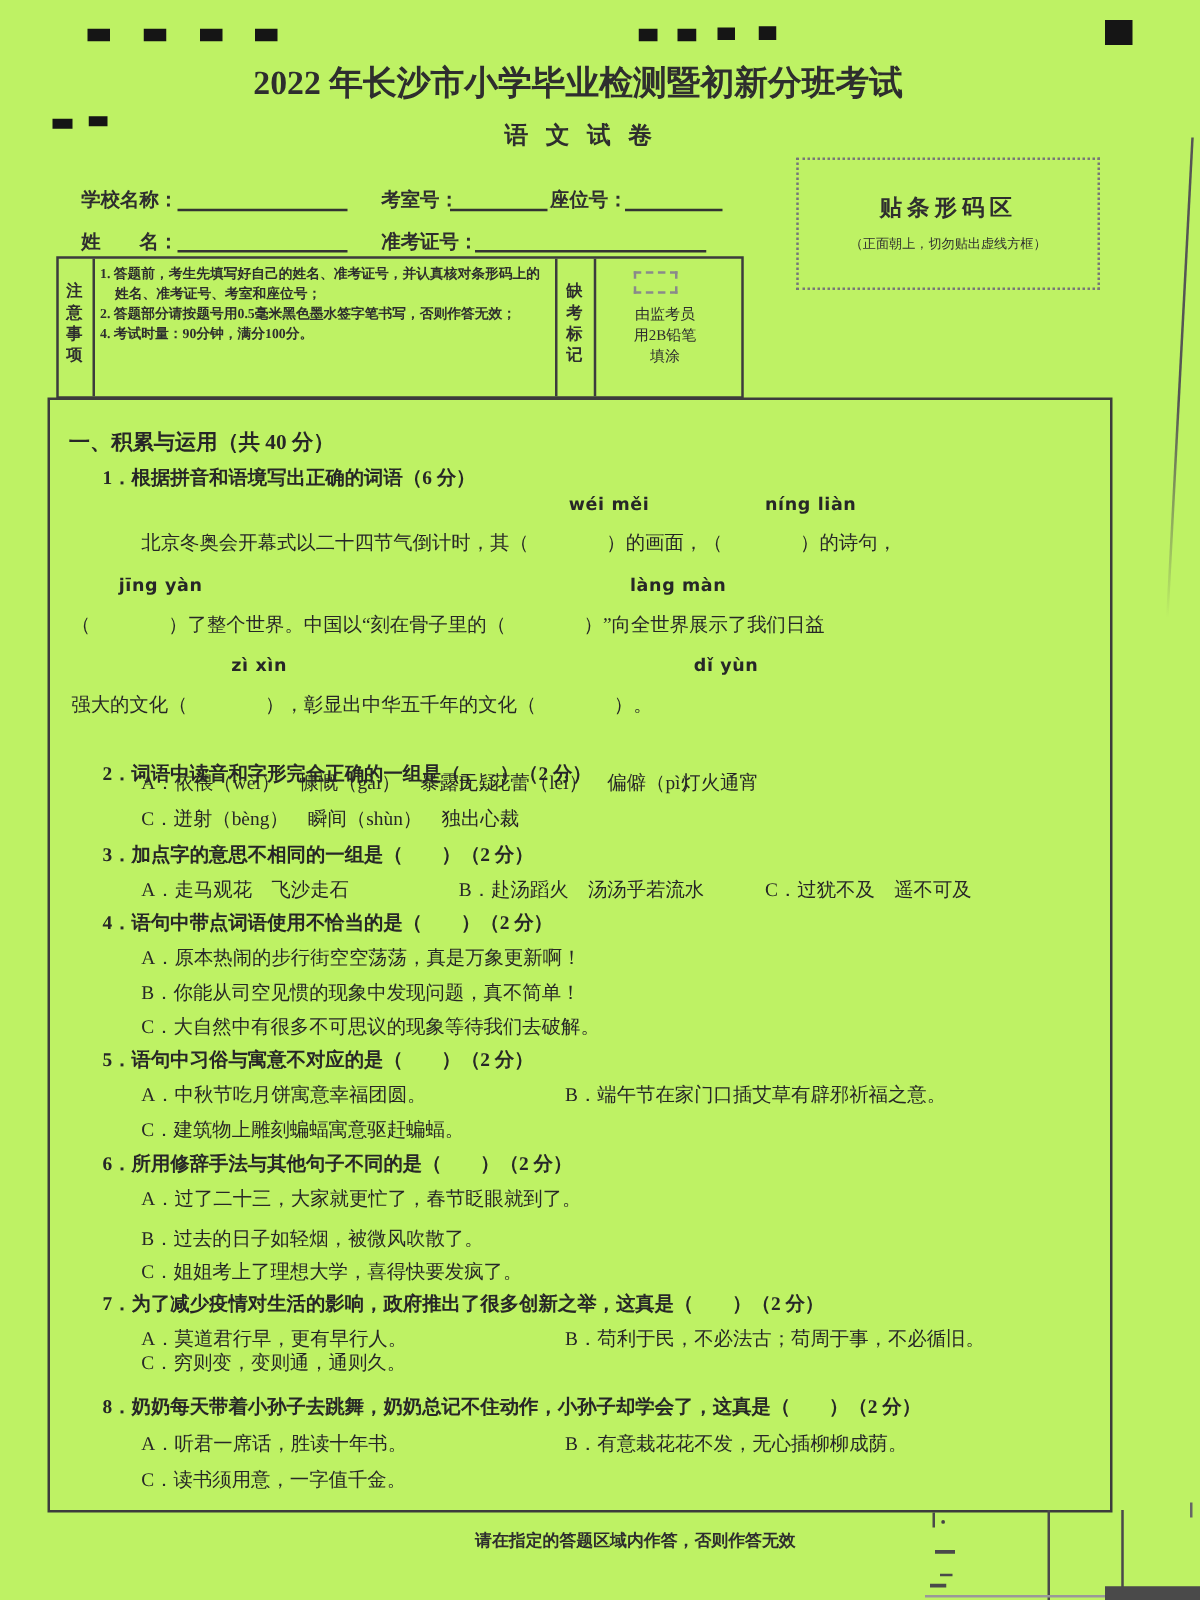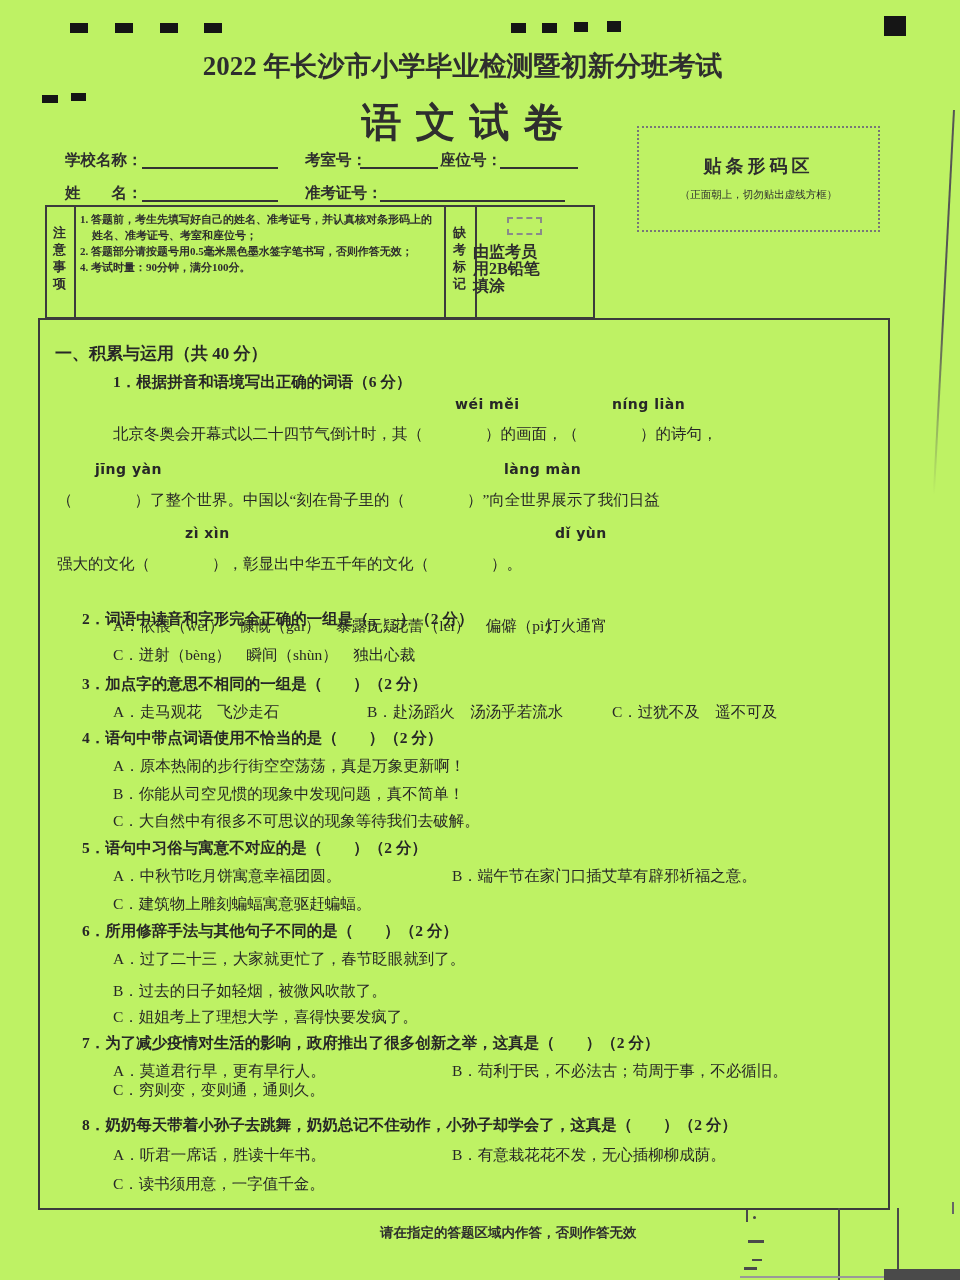--- a/index.html
+++ b/index.html
@@ -7,39 +7,39 @@
        font-family:"Liberation Serif","DejaVu Serif",serif;color:#2e2e2e;}
   #page{position:absolute;left:0;top:0;width:960px;height:1280px;background:#bef264;overflow:hidden;}
 
   
   .sq{position:absolute;background:#151515;}
   .mark-line{position:absolute;background:#4a4a4a;}
 
   
   .title{position:absolute;left:0;width:925px;text-align:center;font-weight:bold;white-space:nowrap;}
   #title-line1{top:48px;font-size:27px;}
-  #title-line2{top:95px;font-size:40px;letter-spacing:14px;text-indent:14px;}
+  #title-line2{top:95px;font-size:19px;letter-spacing:14px;text-indent:14px;}
 
   
   .flabel{position:absolute;font-size:15.5px;font-weight:600;white-space:nowrap;}
   .uline{position:absolute;height:2px;background:#333;}
 
   
   #barcode-box{position:absolute;left:637px;top:126px;width:239px;height:102px;border:2px dotted #777;}
   #barcode-title{position:absolute;left:0;top:26px;width:100%;text-align:center;font-size:18px;font-weight:bold;letter-spacing:4px;}
   #barcode-caption{position:absolute;left:0;top:60px;width:100%;text-align:center;font-size:10.5px;}
 
   
   #notice-box{position:absolute;left:45px;top:205px;width:546px;height:110px;border:2px solid #3c3c3c;}
   .ndiv{position:absolute;top:0;bottom:0;width:2px;background:#3c3c3c;}
   .vtext{position:absolute;white-space:pre-line;text-align:center;font-size:13px;font-weight:bold;line-height:17px;}
   #notice-items{position:absolute;left:80px;top:211px;width:356px;font-size:11px;line-height:16px;font-weight:600;}
   .notice-item{padding-left:12px;text-indent:-12px;}
   #absent-checkbox{position:absolute;left:507px;top:217px;width:31px;height:14px;border:2px dashed #8a8a8a;}
-  #fill-note{position:absolute;left:473px;top:243px;width:118px;font-size:16px;line-height:17px;font-weight:700;white-space:pre-line;}
+  #fill-note{position:absolute;left:473px;top:243px;width:118px;text-align:center;font-size:12px;line-height:17px;font-weight:400;white-space:pre-line;}
 
   
   #main-box{position:absolute;left:38px;top:318px;width:848px;height:888px;border:2px solid #3c3c3c;}
   .seg{position:absolute;white-space:nowrap;color:#272727;}
   .seg-h{font-size:17px;font-weight:bold;}
   .seg-b{font-size:15.5px;font-weight:bold;}
   .seg-t{font-size:15.5px;}
   .seg-p{font-size:14px;font-family:"DejaVu Sans","Liberation Sans",sans-serif;font-weight:bold;letter-spacing:0.5px;}
 
   
@@ -108,21 +108,21 @@
 标
 记</div>
   <div id="absent-checkbox"></div>
   <div id="fill-note">由监考员
 用2B铅笔
 填涂</div>
 
   <div id="main-box"></div>
   <div id="content-lines">
       <div class="seg seg-h" style="left: 55px; top: 342px;">一、积累与运用（共 40 分）</div>
-      <div class="seg seg-b" style="left: 82px; top: 372px; margin-left: 31px;">1．根据拼音和语境写出正确的词语（6 分）</div>
+      <div class="seg seg-b" style="left: 82px; top: 372px;">1．根据拼音和语境写出正确的词语（6 分）</div>
       <div class="seg seg-p" style="left: 455px; top: 396px;">wéi  měi</div>
       <div class="seg seg-p" style="left: 612px; top: 396px;">níng  liàn</div>
       <div class="seg seg-t" style="left: 113px; top: 424px;">北京冬奥会开幕式以二十四节气倒计时，其（　　　　）的画面，（　　　　）的诗句，</div>
       <div class="seg seg-p" style="left: 95px; top: 461px;">jīng  yàn</div>
       <div class="seg seg-p" style="left: 468px; top: 461px; margin-left: 36px;">làng  màn</div>
       <div class="seg seg-t" style="left: 57px; top: 490px;">（　　　　）了整个世界。中国以“刻在骨子里的（　　　　）”向全世界展示了我们日益</div>
       <div class="seg seg-p" style="left: 185px; top: 525px;">zì  xìn</div>
       <div class="seg seg-p" style="left: 508px; top: 525px; margin-left: 47px;">dǐ  yùn</div>
       <div class="seg seg-t" style="left: 57px; top: 554px;">强大的文化（　　　　），彰显出中华五千年的文化（　　　　）。</div>
       <div class="seg seg-b" style="left: 82px; top: 585px; margin-top: 24px;">2．词语中读音和字形完全正确的一组是（　　）（2 分）</div>

